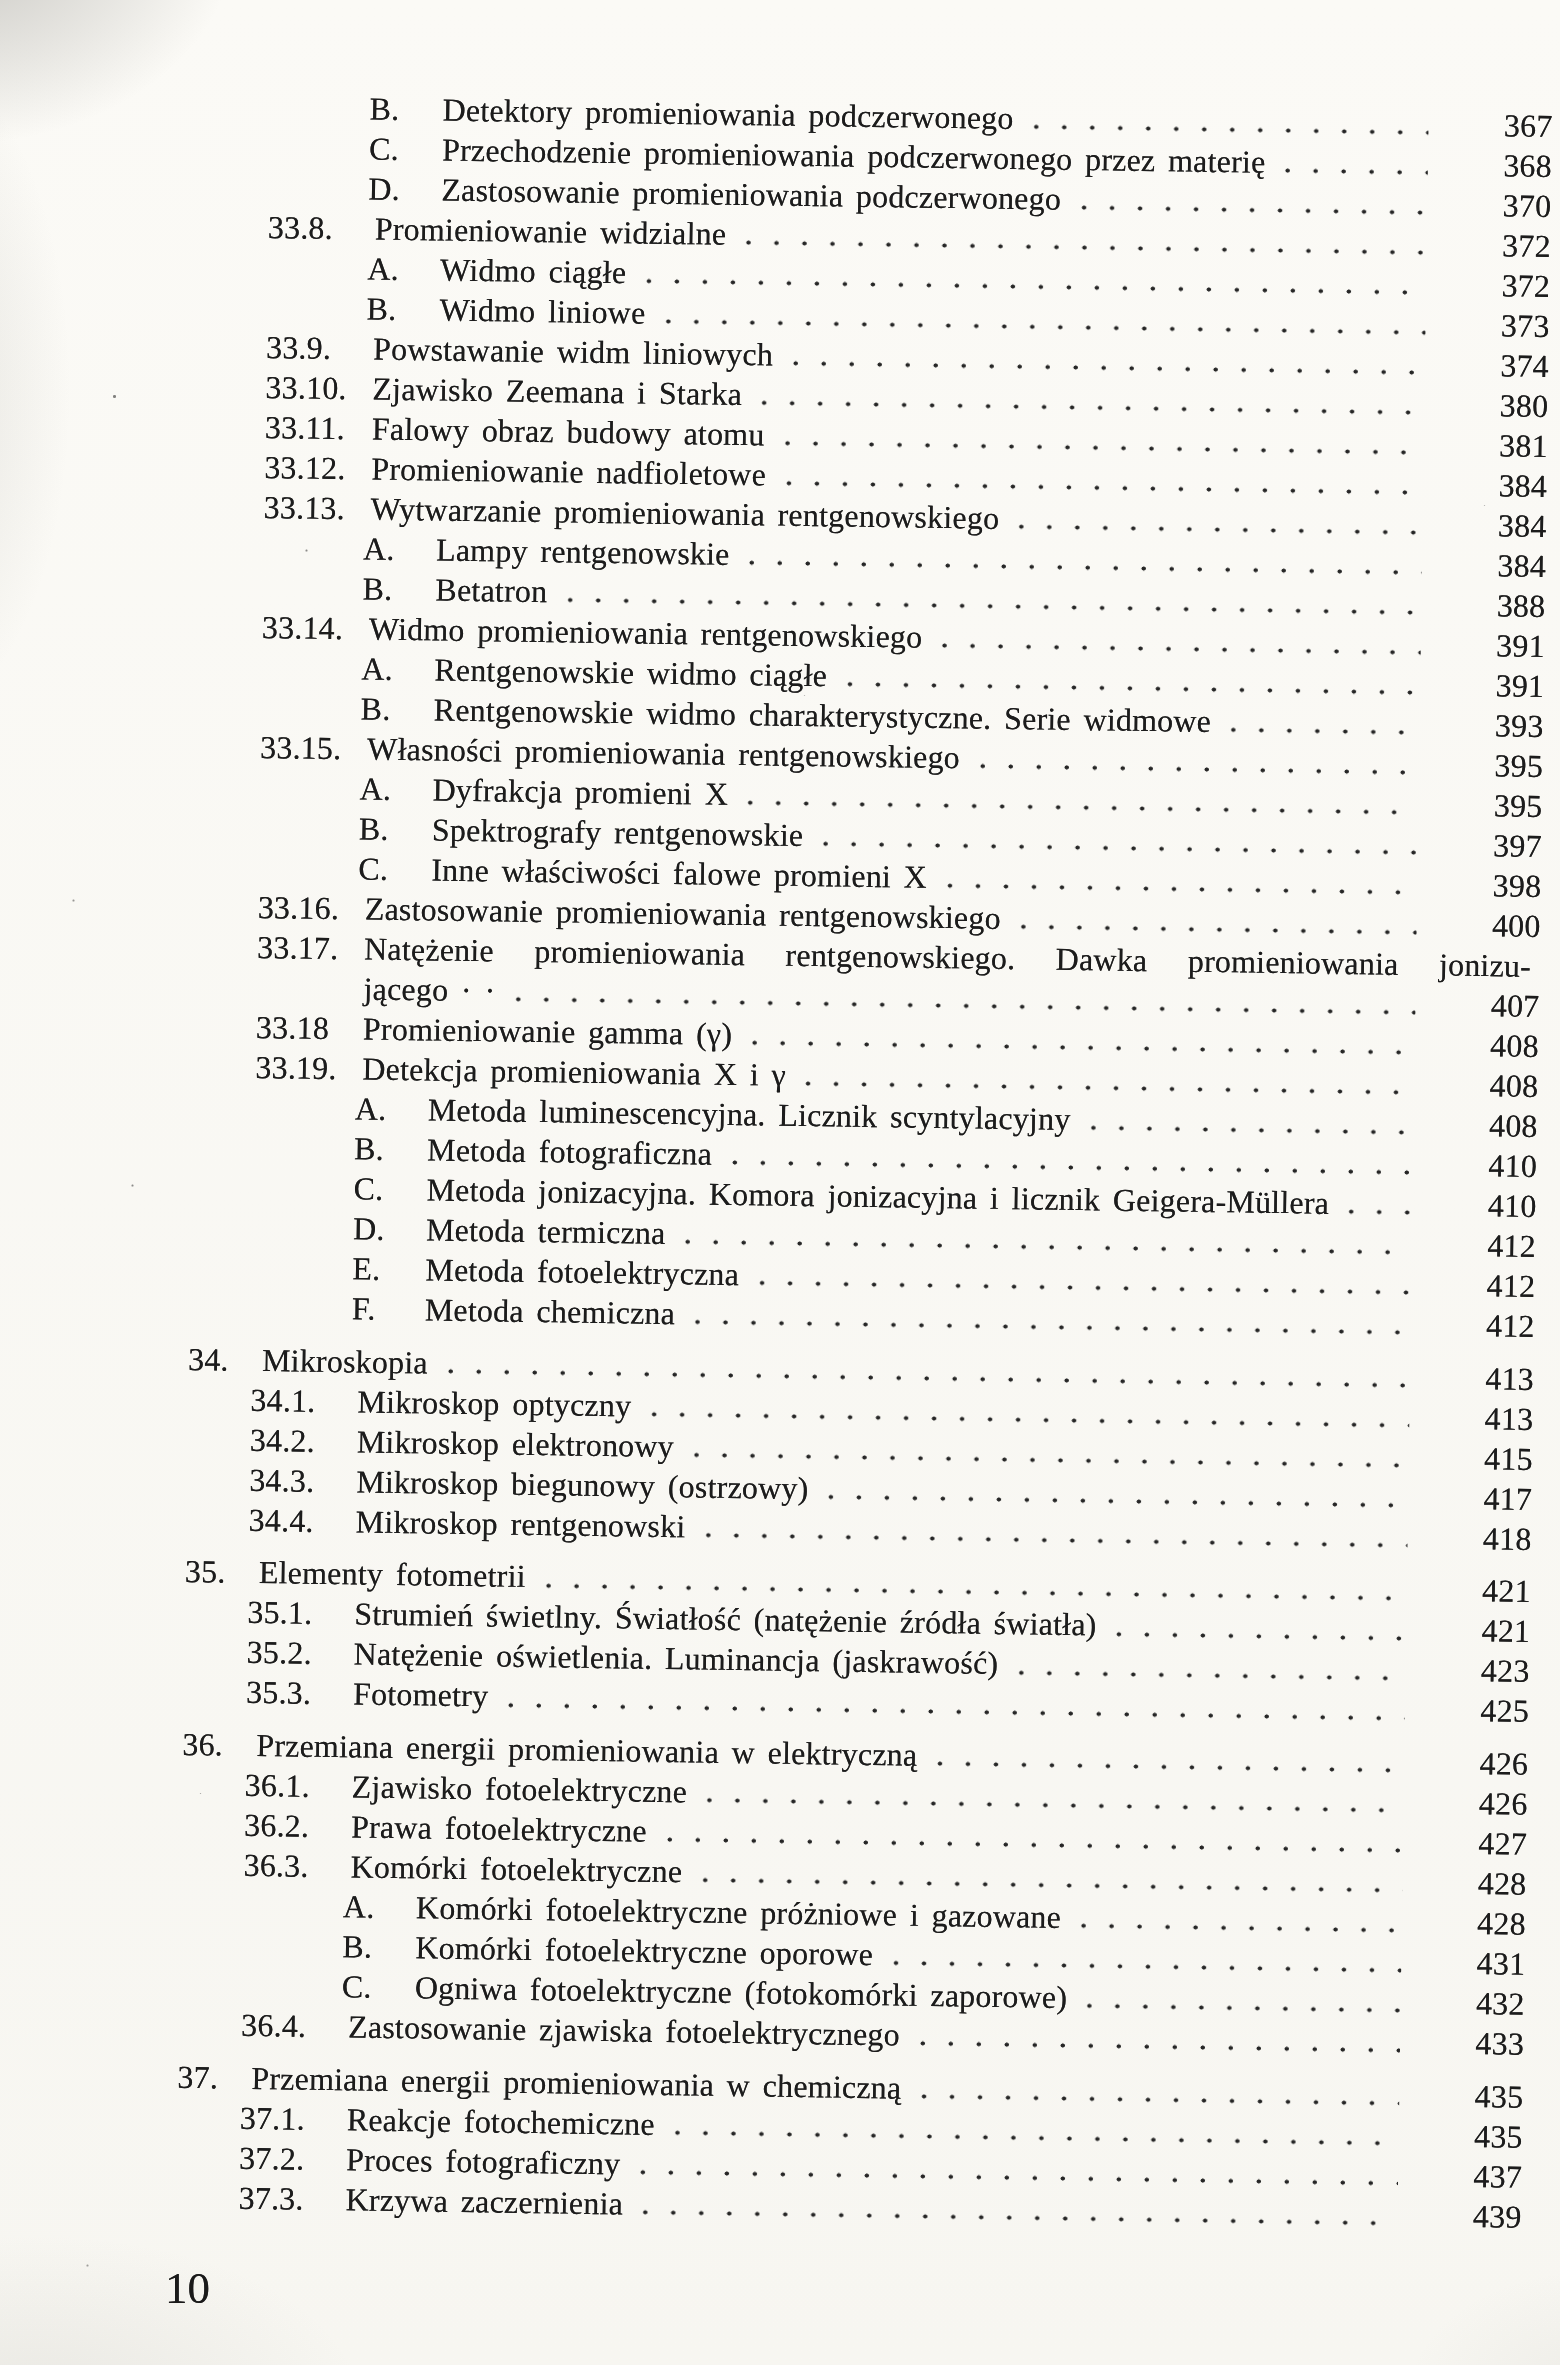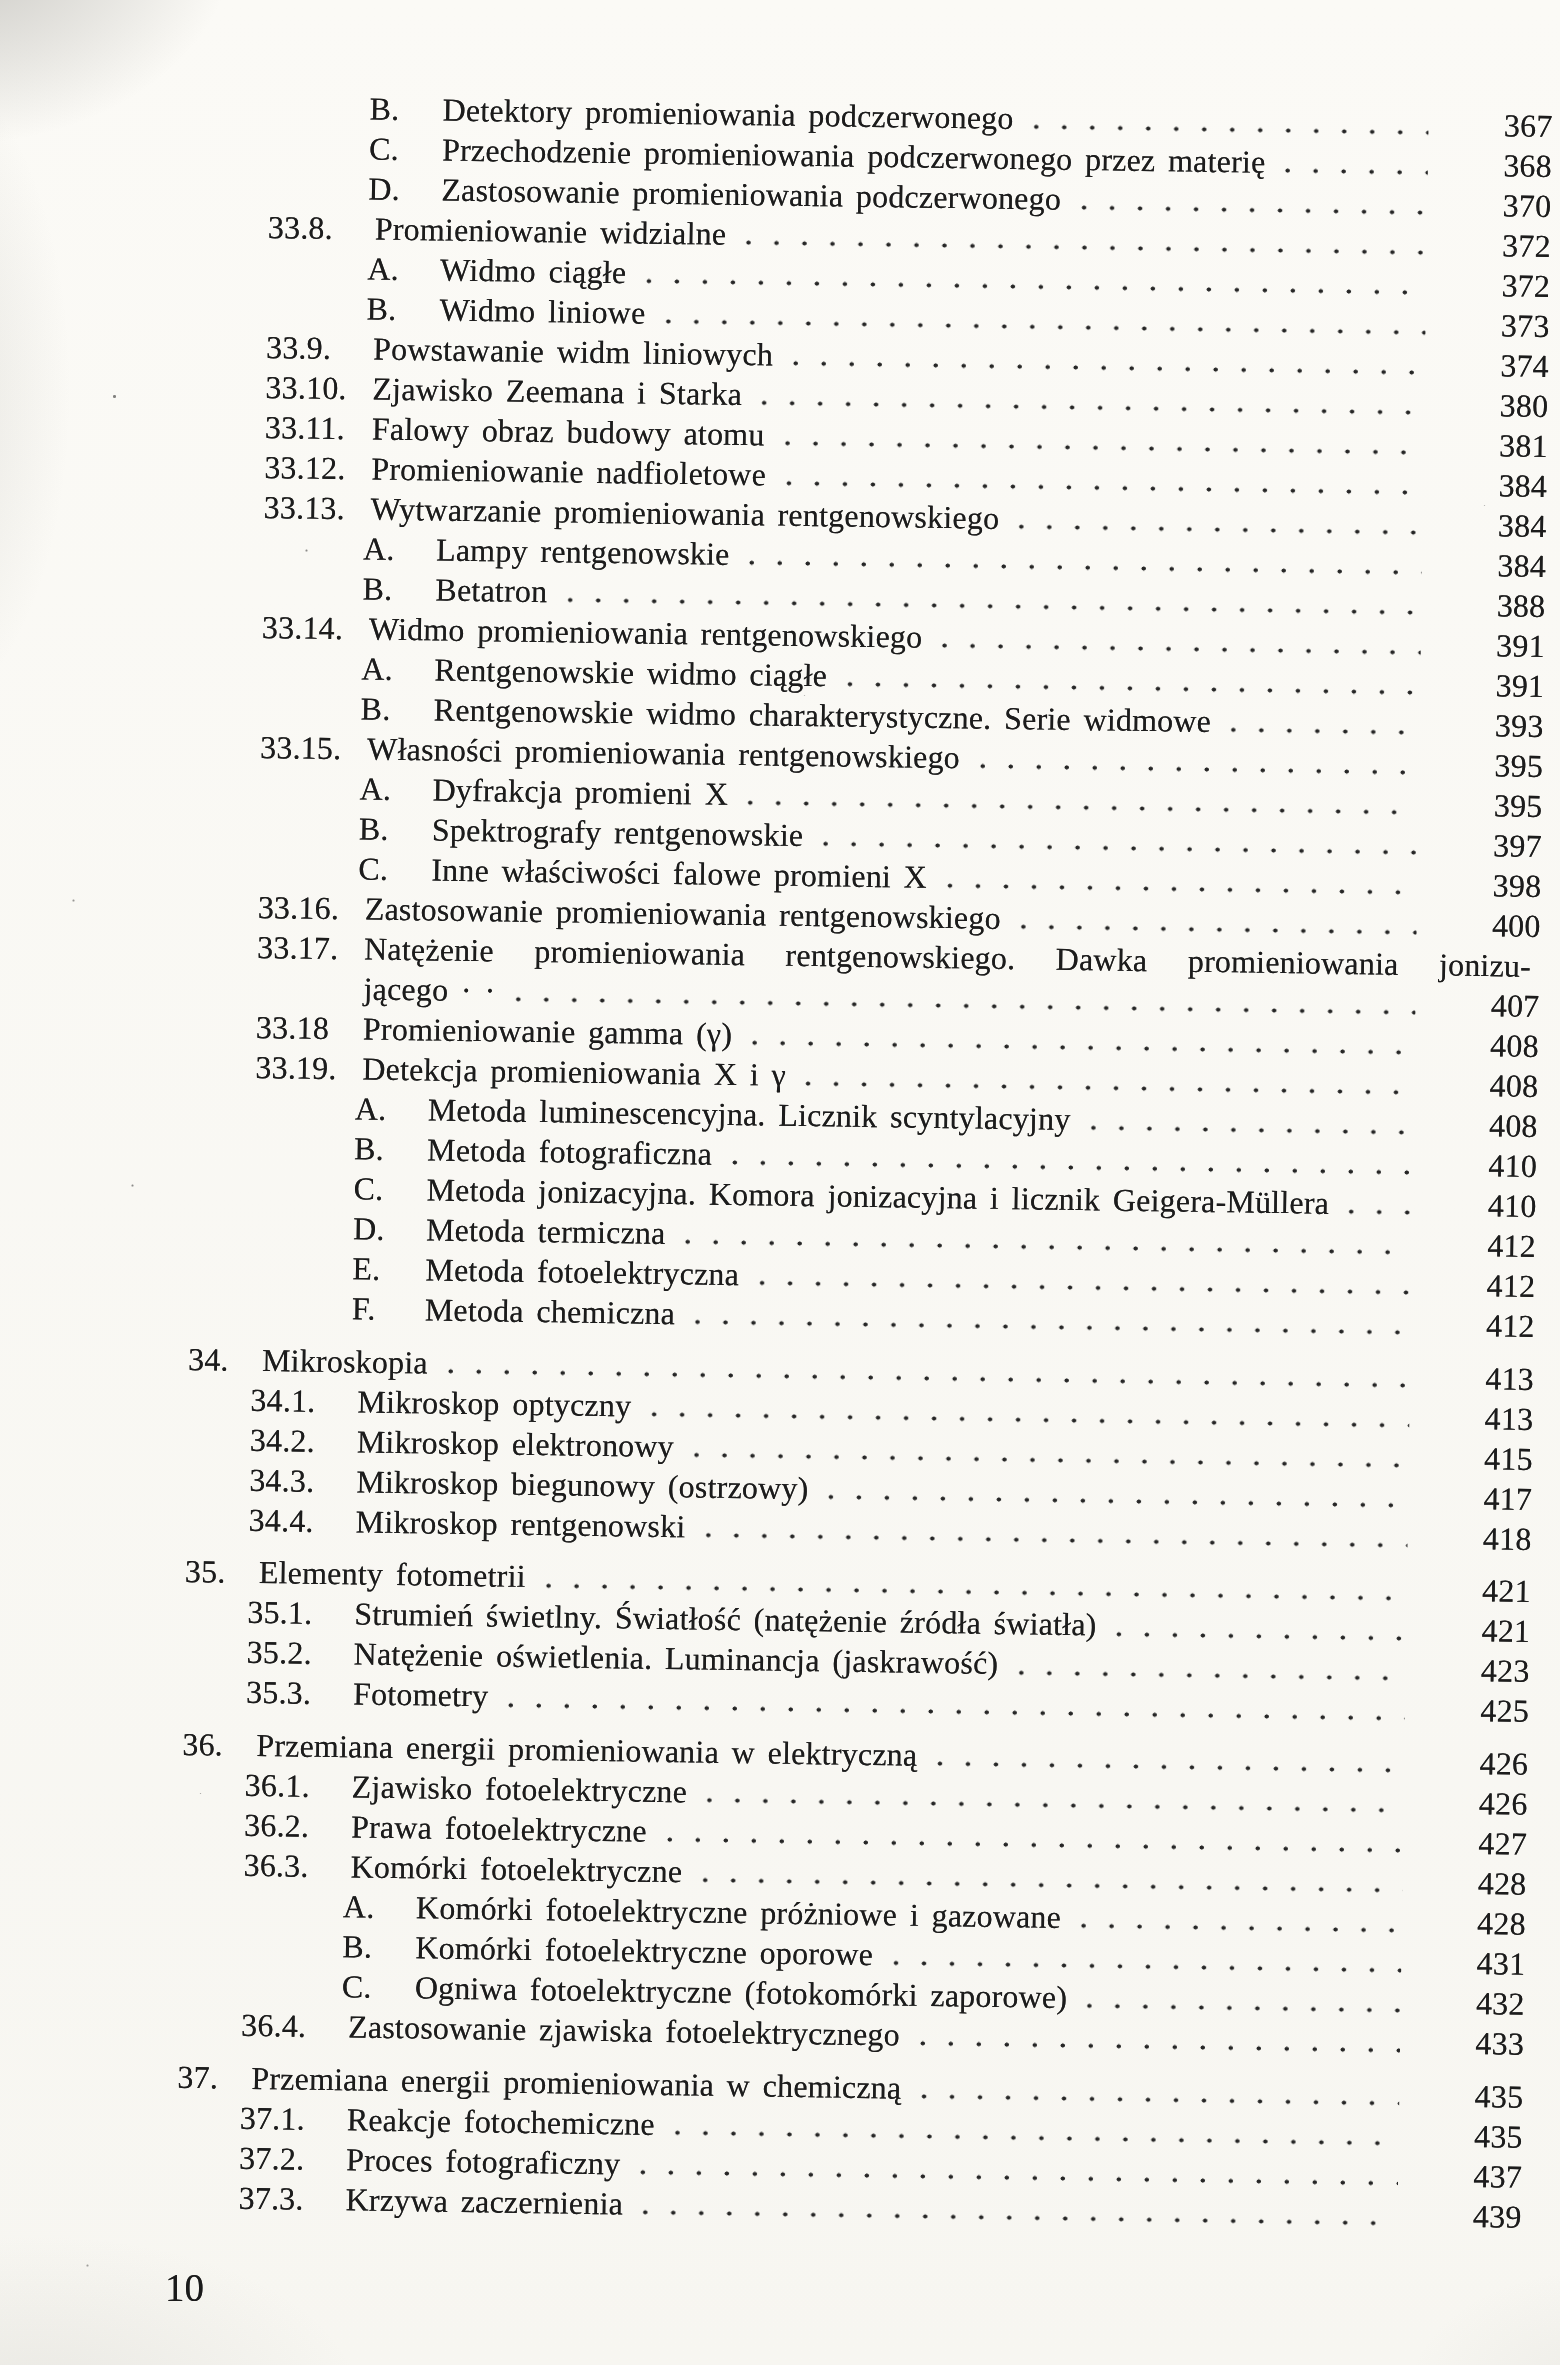--- a/index.html
+++ b/index.html
@@ -55,21 +55,21 @@
   .leader::after{
     content:"";position:absolute;left:5.4px;right:0;bottom:8.2px;height:5.4px;
     background:radial-gradient(circle at 2.7px 2.7px, #262626 1.9px, rgba(0,0,0,0) 2.5px);
     background-size:28px 5.4px;background-repeat:repeat-x;
   }
   .page-num{flex:0 0 auto;width:86px;text-align:right;}
   
   .row.wrap .title{flex:1 1 auto;white-space:normal;text-align:justify;text-align-last:justify;padding-right:9px;}
   .footer{
     position:absolute;left:165px;top:2268px;
-    color:#1a1a1a;font-size:39px;line-height:40px;
+    color:#1a1a1a;font-size:45px;line-height:40px;
     text-shadow:0 0 0.6px rgba(25,25,25,.8);
   }
 </style>
 </head>
 <body>
 
 <div class="page">
   <div class="speck"></div>
   <div class="content">
       <div class="row lvl2">

